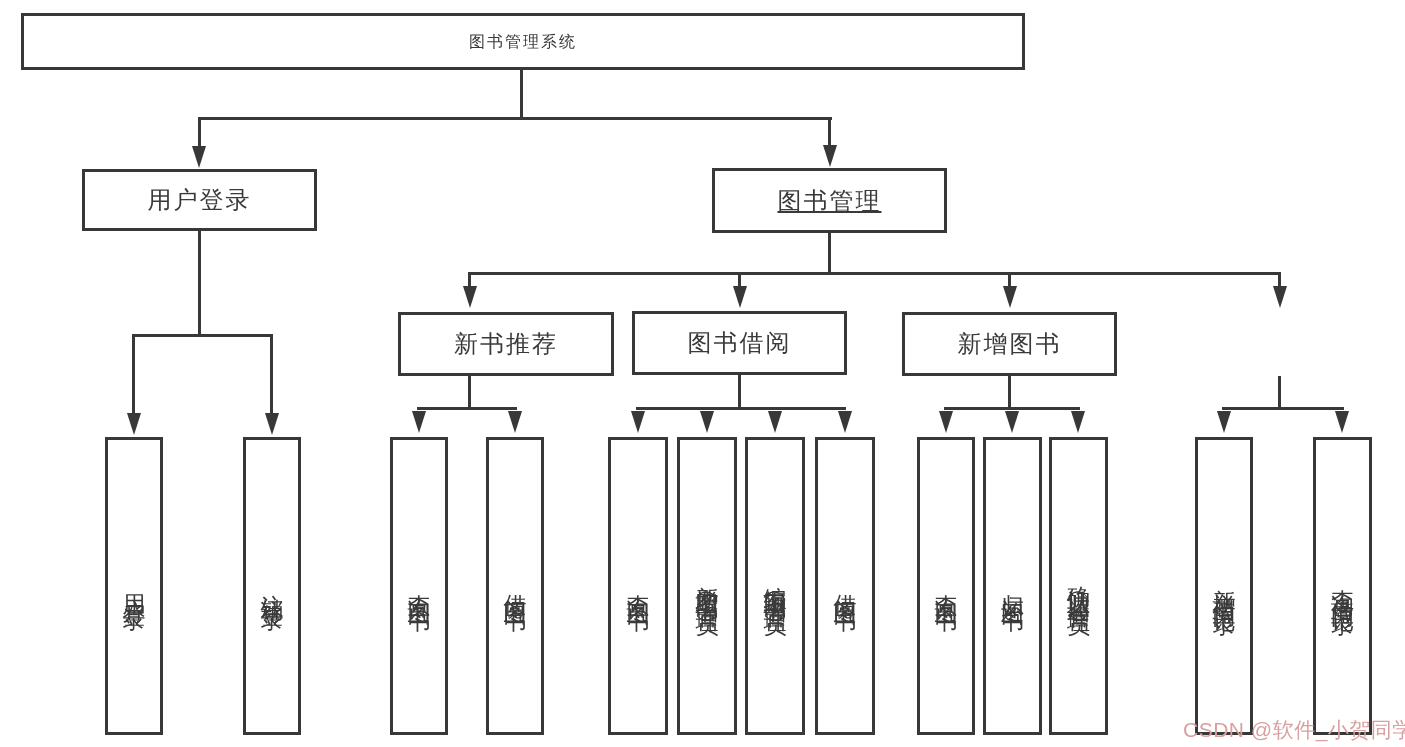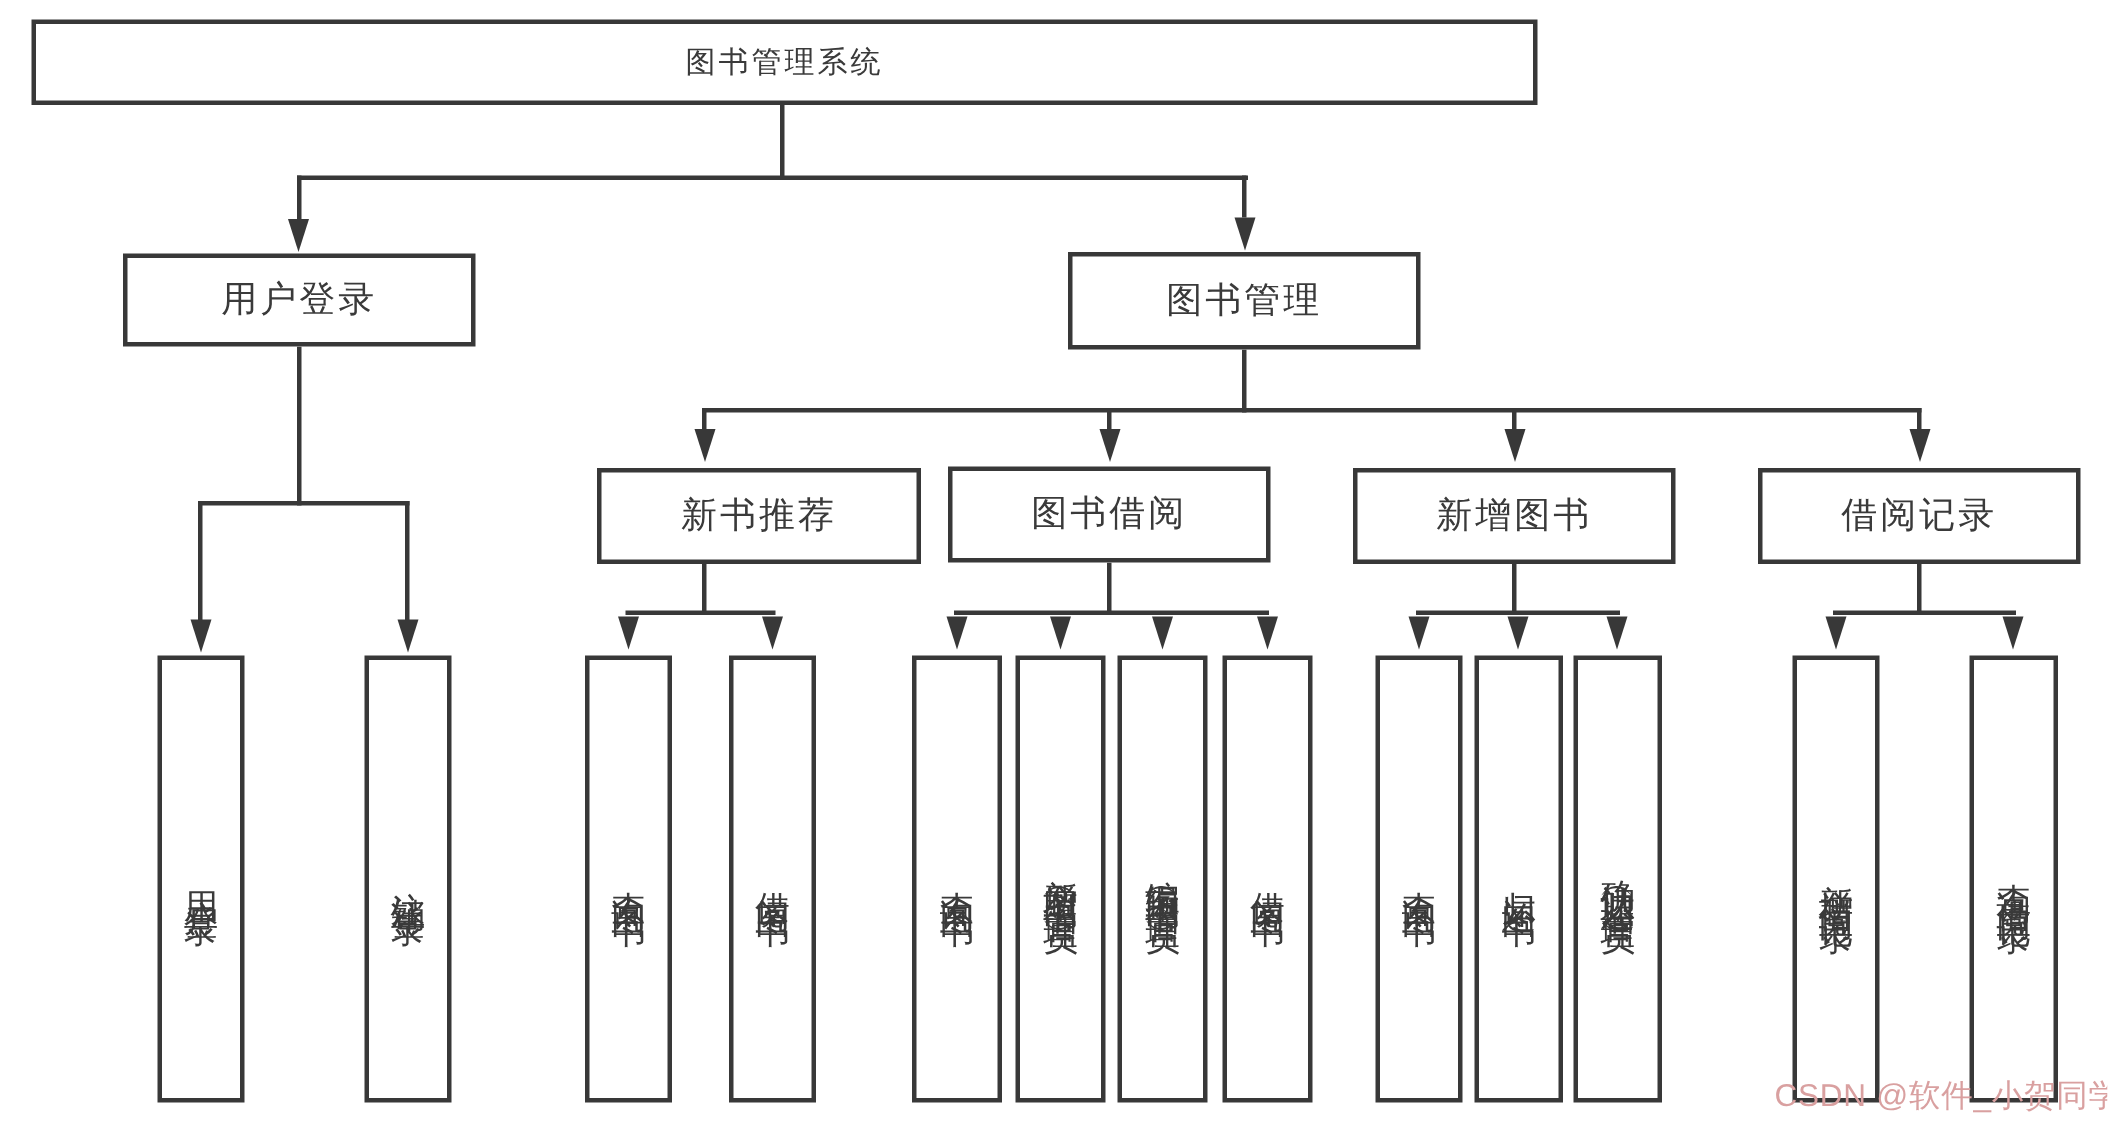--- a/index.html
+++ b/index.html
@@ -19,21 +19,21 @@
     border: 3px solid #383838;
     background: #ffffff;
     display: flex;
     align-items: center;
     justify-content: center;
     font-size: 24px;
     letter-spacing: 2px;
     line-height: 1;
     z-index: 2;
   }
-  .box.title { font-size: 20px; }
+  .box.title { font-size: 16px; }
   
   .vbox {
     position: absolute;
     box-sizing: border-box;
     border: 3px solid #383838;
     background: #ffffff;
     top: 437px;
     height: 298px;
     display: flex;
     align-items: center;
@@ -76,21 +76,21 @@
   <div class="box title" style="left:21px; top:13px; width:1004px; height:57px;">图书管理系统</div>
 
   <div class="vline" style="left:520px; top:70px; height:48px;"></div>
   <div class="hline" style="left:198px; top:117px; width:634px;"></div>
   <div class="vline" style="left:198px; top:117px; height:29px;"></div>
   <div class="arrow" style="left:192px; top:146px;"></div>
   <div class="vline" style="left:828px; top:117px; height:28px;"></div>
   <div class="arrow" style="left:823px; top:145px;"></div>
 
   <div class="box" style="left:82px; top:169px; width:235px; height:62px;">用户登录</div>
-  <div class="box" style="left:712px; top:168px; width:235px; height:65px;">图书管理</div>
+  <div class="box" style="left:712px; top:168px; width:235px; height:65px;text-decoration:underline;">图书管理</div>
 
   <div class="vline" style="left:198px; top:231px; height:106px;"></div>
   <div class="hline" style="left:132px; top:334px; width:141px;"></div>
   <div class="vline" style="left:132px; top:334px; height:81px;"></div>
   <div class="arrow" style="left:127px; top:413px;"></div>
   <div class="vline" style="left:270px; top:334px; height:81px;"></div>
   <div class="arrow" style="left:265px; top:413px;"></div>
 
   <div class="vline" style="left:828px; top:233px; height:42px;"></div>
   <div class="hline" style="left:469px; top:272px; width:812px;"></div>
@@ -99,21 +99,20 @@
   <div class="vline" style="left:738px; top:272px; height:16px;"></div>
   <div class="arrow" style="left:733px; top:286px;"></div>
   <div class="vline" style="left:1008px; top:272px; height:16px;"></div>
   <div class="arrow" style="left:1003px; top:286px;"></div>
   <div class="vline" style="left:1278px; top:272px; height:16px;"></div>
   <div class="arrow" style="left:1273px; top:286px;"></div>
 
   <div class="box" style="left:362px; top:312px; width:216px; height:64px;margin-left:36px;">新书推荐</div>
   <div class="box" style="left:632px; top:311px; width:215px; height:64px;">图书借阅</div>
   <div class="box" style="left:902px; top:312px; width:215px; height:64px;">新增图书</div>
-  <div class="box" style="left:1172px; top:312px; width:215px; height:64px;">借阅记录</div>
 
   <div class="vline" style="left:468px; top:376px; height:34px;"></div>
   <div class="hline" style="left:417px; top:407px; width:100px;"></div>
   <div class="arrow" style="left:412px; top:411px;"></div>
   <div class="arrow" style="left:508px; top:411px;"></div>
 
   <div class="vline" style="left:738px; top:375px; height:35px;"></div>
   <div class="hline" style="left:636px; top:407px; width:210px;"></div>
   <div class="arrow" style="left:631px; top:411px;"></div>
   <div class="arrow" style="left:700px; top:411px;"></div>

